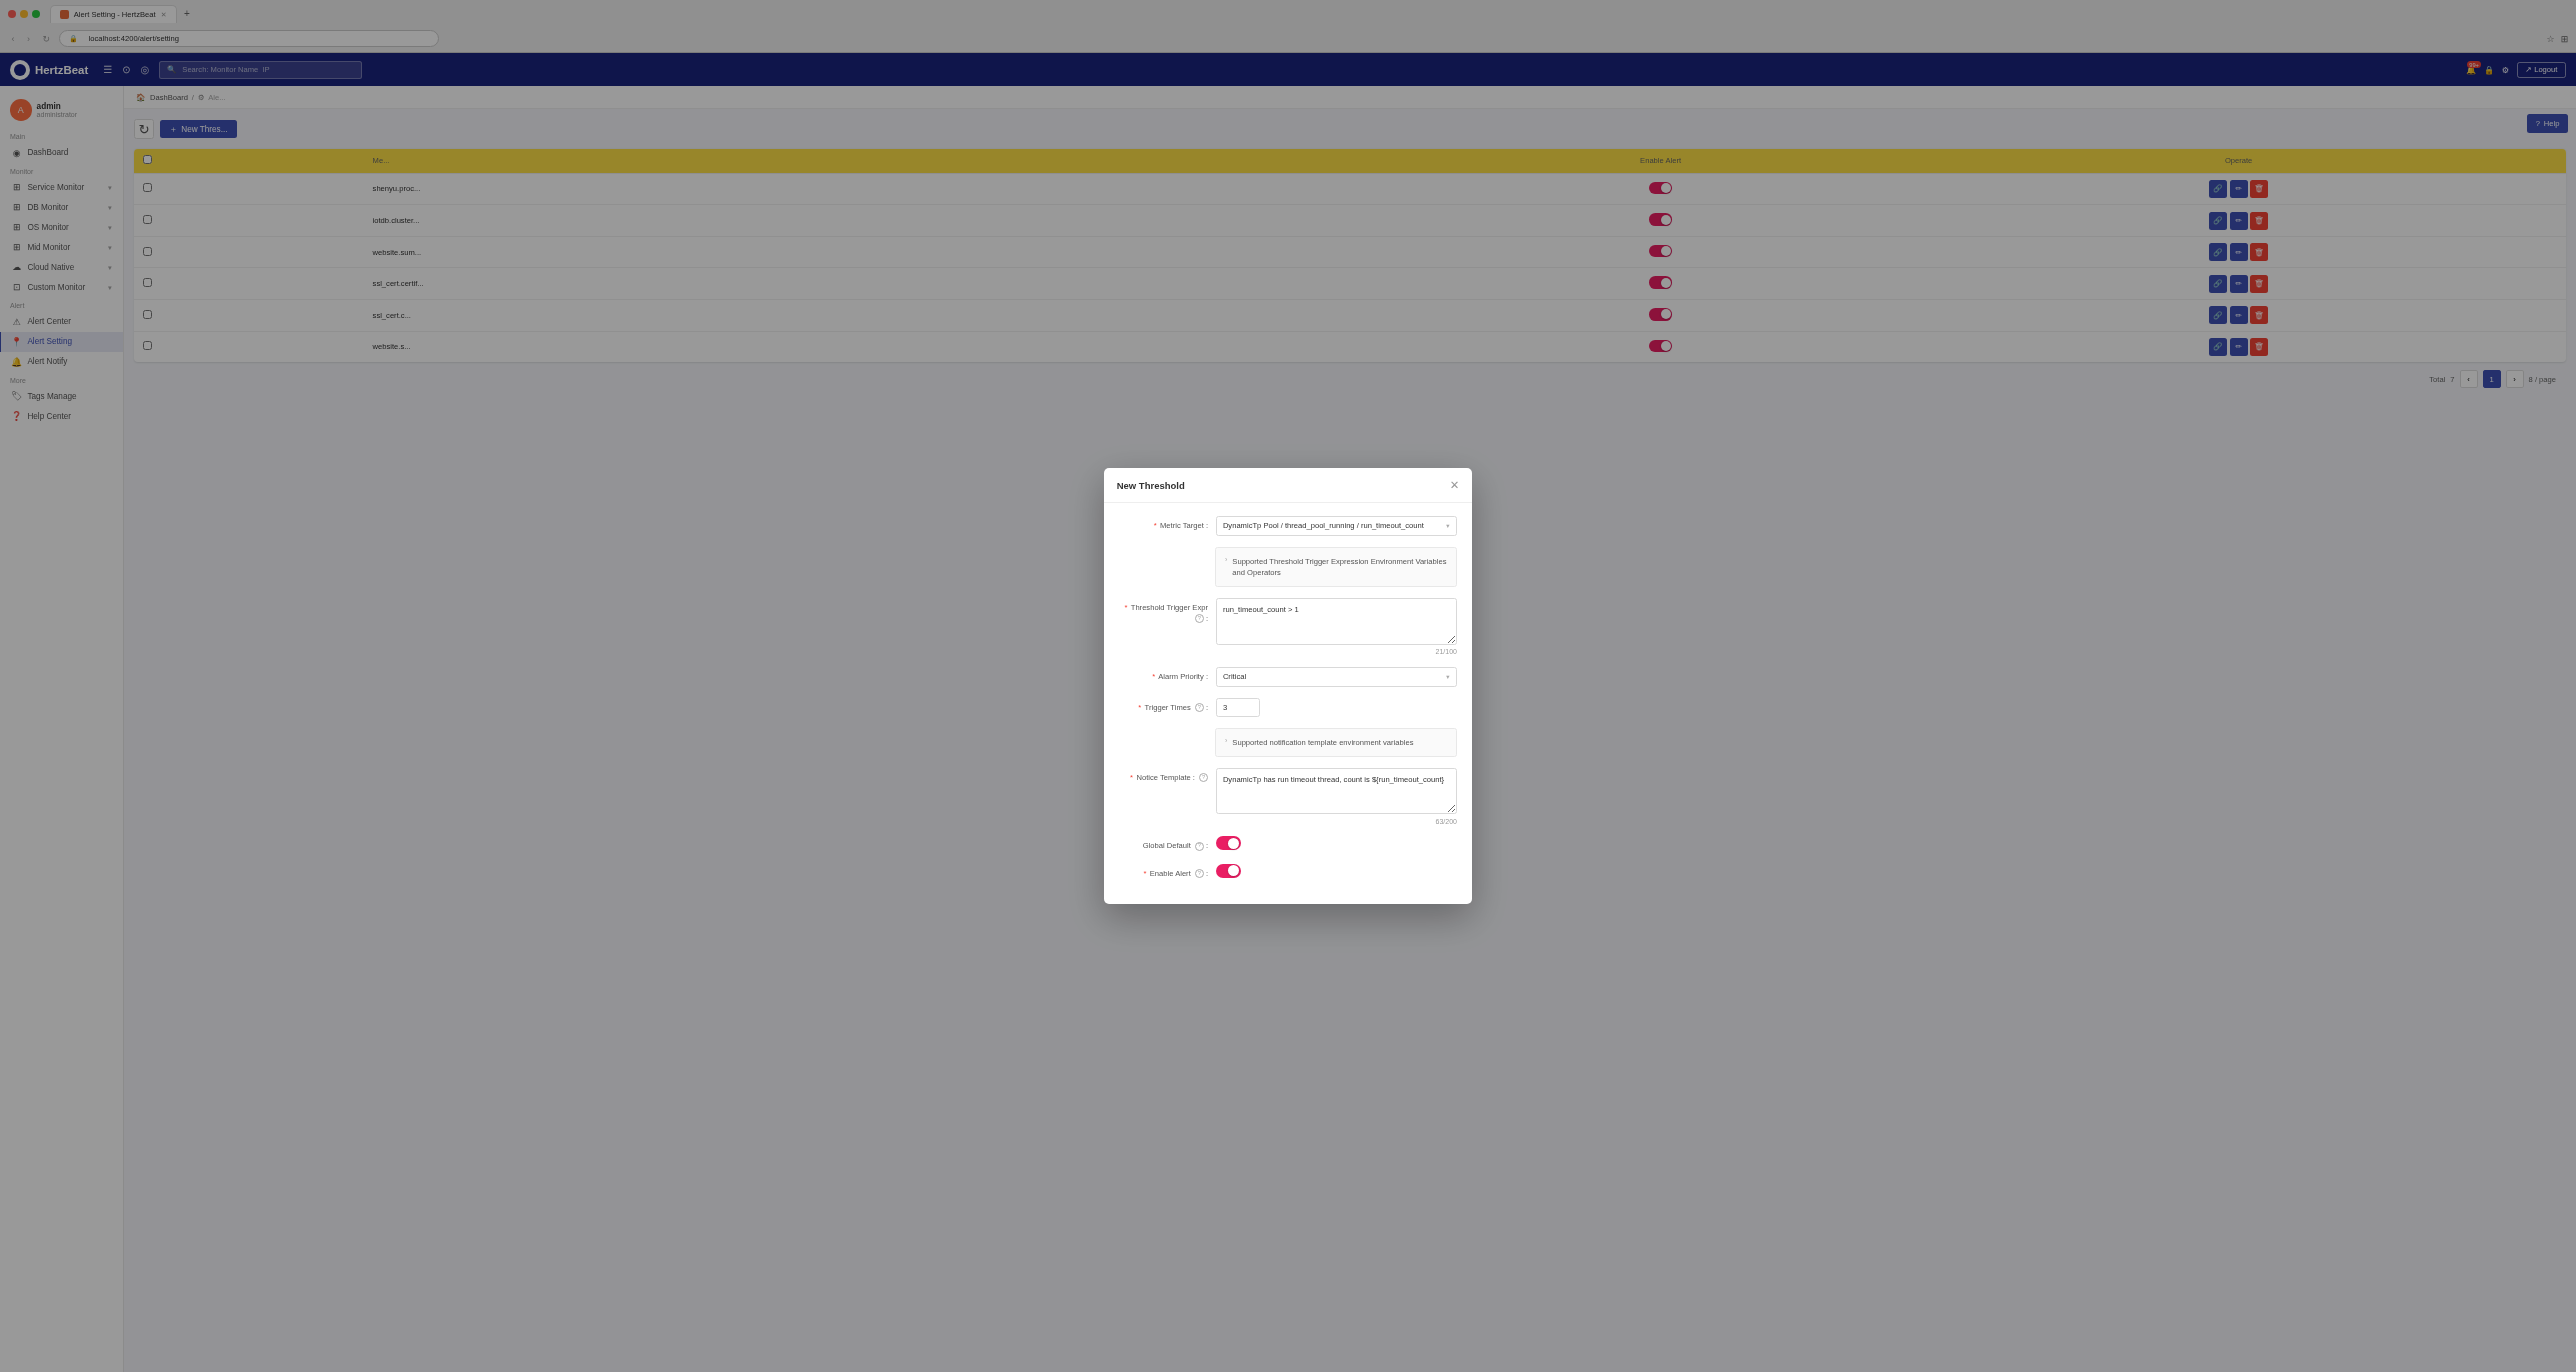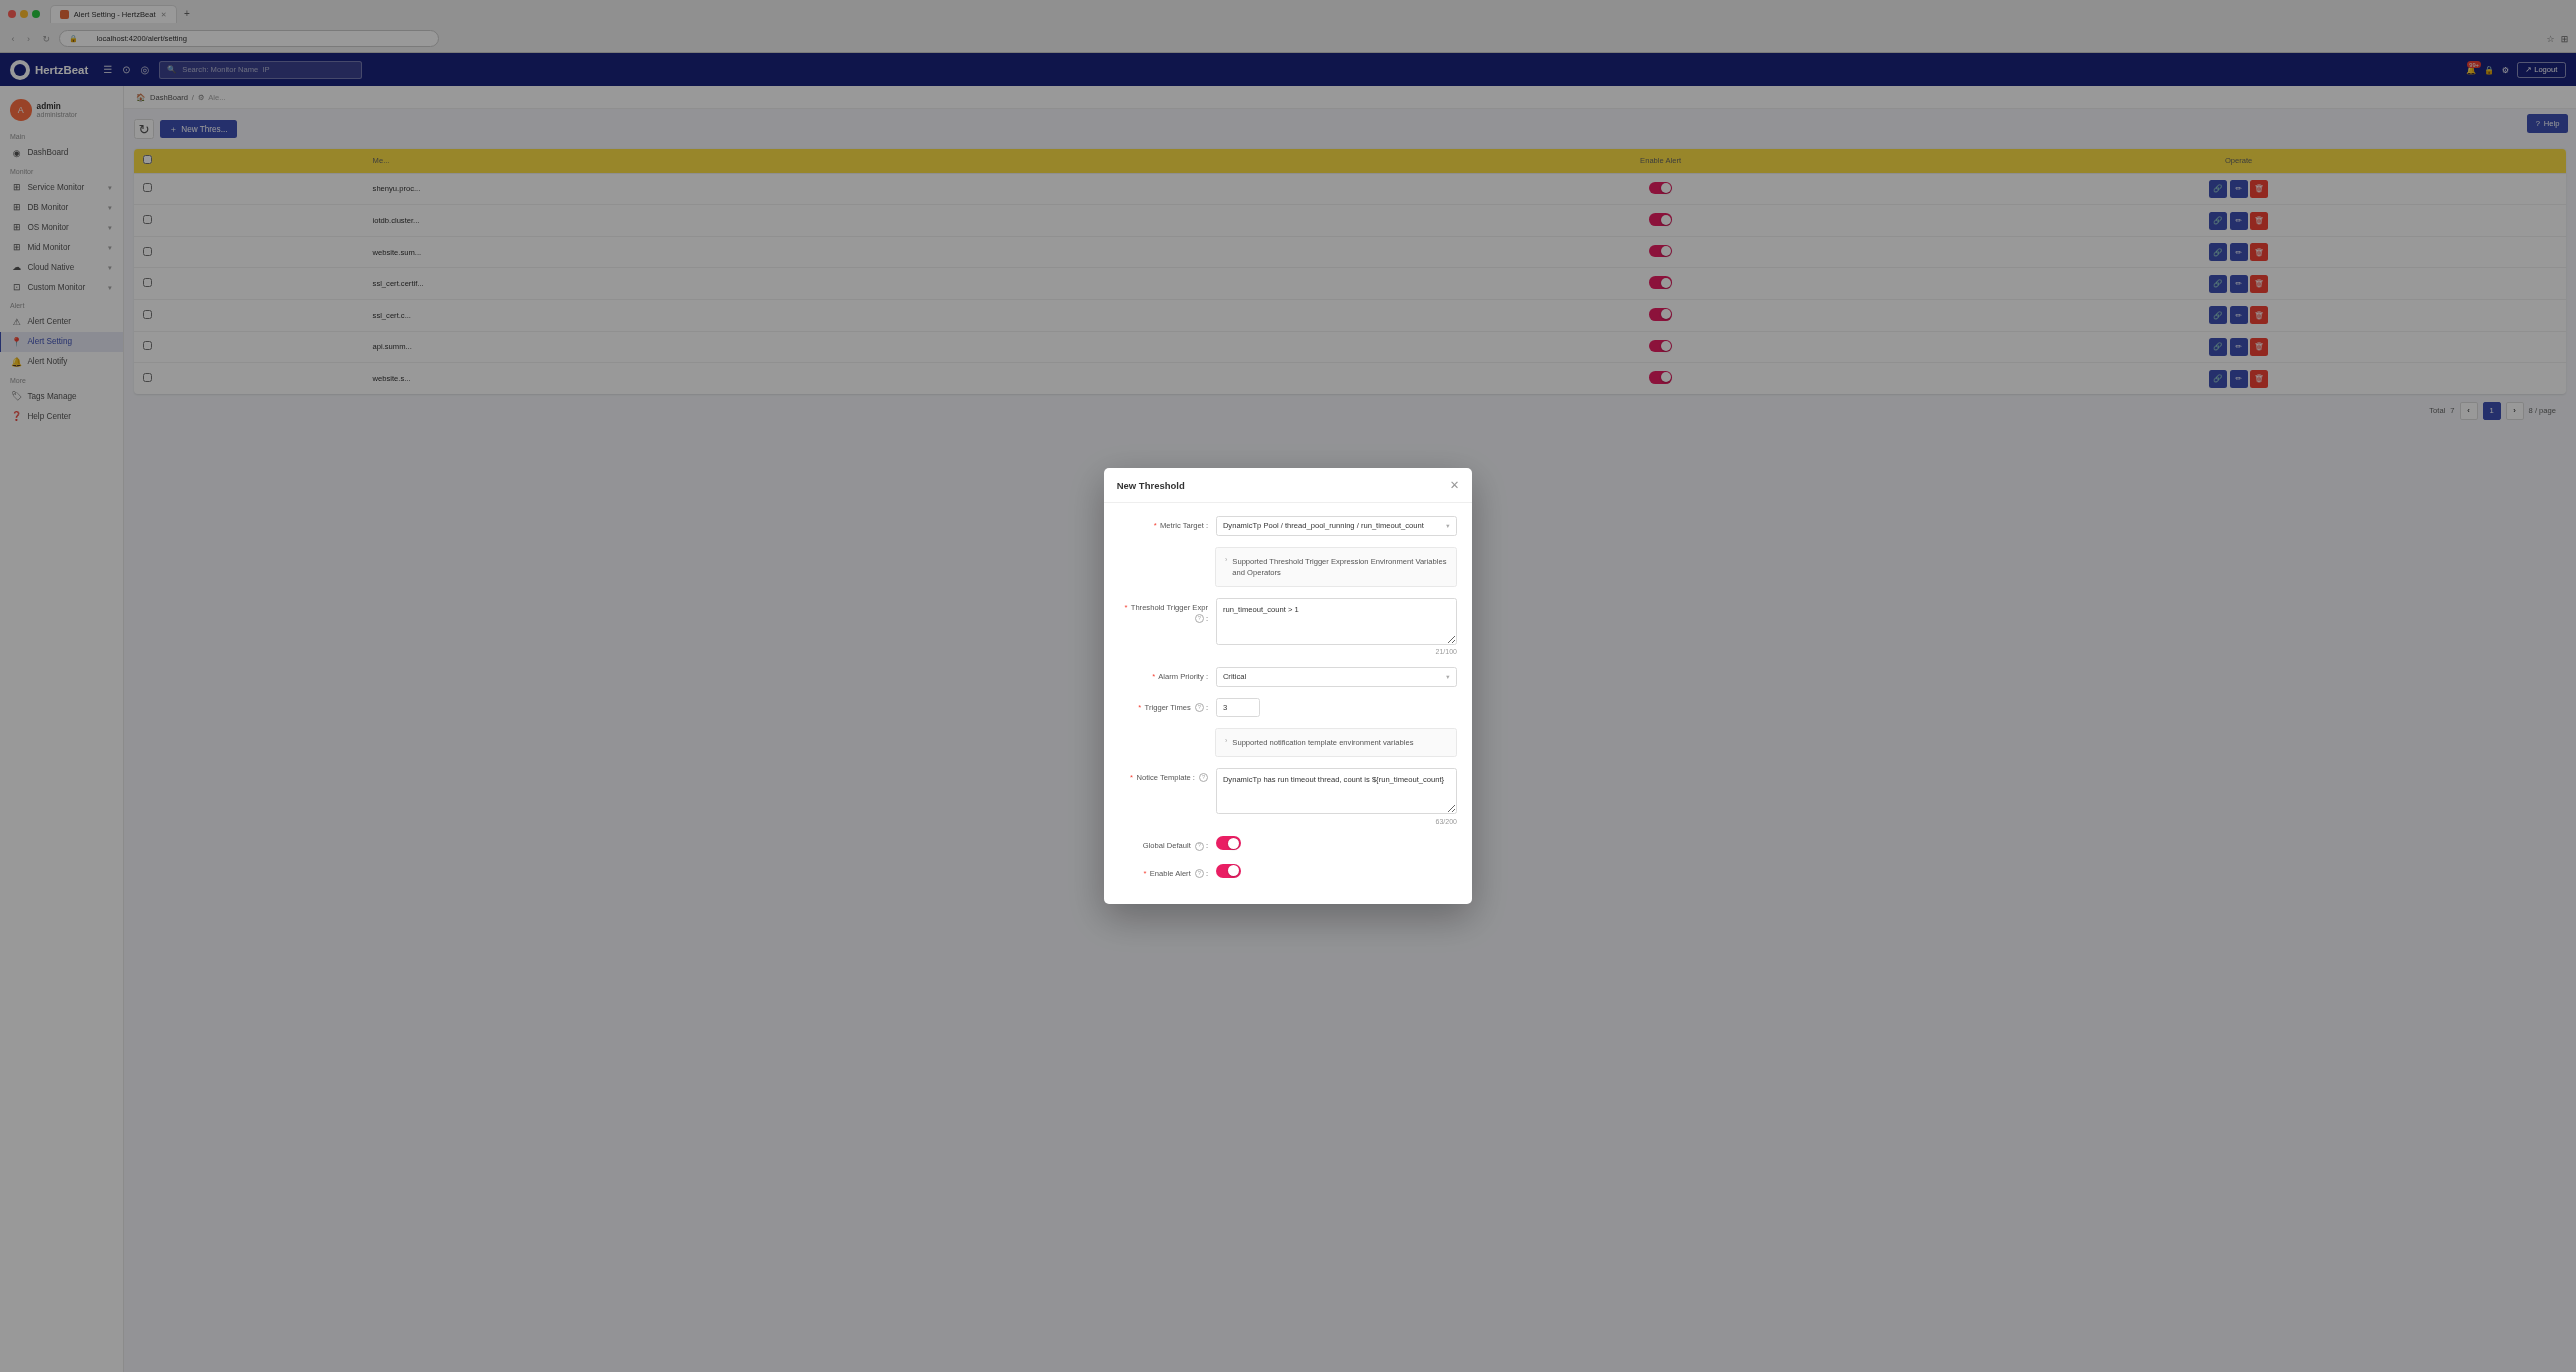--- a/index.html
+++ b/index.html
@@ -12,21 +12,21 @@
     .dot { width: 8.2px; height: 8.2px; border-radius: 50%; }
     .dot-red { background: #ff5f57; }
     .dot-yellow { background: #febc2e; }
     .dot-green { background: #28c840; }
     .browser-tab { display: flex; align-items: flex-end; background: white; border-radius: 5px 5px 0 0; padding: 3.8px 9px; gap: 5px; font-size: 7.6px; color: #333; border: 0.6px solid #ddd; border-bottom: none; margin-left: 5px; }
     .browser-tab-icon { width: 9px; height: 9px; background: #e86c3a; border-radius: 1.9px; display: inline-block; }
     .browser-tab-close { color: #999; font-size: 7px; cursor: pointer; }
     .browser-new-tab { color: #666; font-size: 10px; margin-left: 2.5px; cursor: pointer; }
     .browser-toolbar { display: flex; align-items: center; padding: 2.5px 7.6px 5px; gap: 5px; }
     .browser-nav-btn { color: #999; font-size: 9px; cursor: pointer; padding: 1.3px 3.8px; }
-    .browser-address { flex: 1; background: white; border: 0.6px solid #ccc; border-radius: 12.7px; padding: 3.2px 9px; font-size: 7.6px; color: #333; display: flex; align-items: center; gap: 19px; max-width: 380px; }
+    .browser-address { flex: 1; background: white; border: 0.6px solid #ccc; border-radius: 12.7px; padding: 3.2px 9px; font-size: 7.6px; color: #333; display: flex; align-items: center; gap: 11px; max-width: 380px; }
     .browser-address-lock { color: #666; font-size: 7px; }
     .browser-actions { display: flex; gap: 6.3px; color: #666; font-size: 9px; margin-left: auto; }
 
     
     .app { display: flex; flex-direction: column; height: calc(100vh - 51px); min-height: 380px; }
 
     
     .top-nav { background: #1a237e; display: flex; align-items: center; padding: 0 10px; height: 33px; gap: 10px; }
     .logo-area { display: flex; align-items: center; gap: 5px; color: white; font-size: 11.4px; font-weight: bold; }
     .logo-circle { width: 20px; height: 20px; background: white; border-radius: 50%; display: flex; align-items: center; justify-content: center; }
@@ -396,41 +396,20 @@
       <td style="text-align:center">
         <div style="display:flex;gap:2.5px;justify-content:center;">
           <button class="action-btn btn-blue">🔗</button>
           <button class="action-btn btn-blue">✏</button>
           <button class="action-btn btn-red">🗑</button>
         </div>
       </td>
     </tr>
               <tr>
       <td><input type="checkbox" class="checkbox" style=""></td>
-      <td>api.summ...</td>
-      <td></td>
-                <td></td>
-                <td></td>
-      <td style="text-align:center">
-        <div class="toggle">
-          <div class="toggle-track">
-            <div class="toggle-thumb"></div>
-          </div>
-        </div>
-      </td>
-      <td style="text-align:center">
-        <div style="display:flex;gap:2.5px;justify-content:center;">
-          <button class="action-btn btn-blue">🔗</button>
-          <button class="action-btn btn-blue">✏</button>
-          <button class="action-btn btn-red">🗑</button>
-        </div>
-      </td>
-    </tr>
-              <tr>
-      <td><input type="checkbox" class="checkbox" style=""></td>
       <td>website.s...</td>
       <td></td>
                 <td></td>
                 <td></td>
       <td style="text-align:center">
         <div class="toggle">
           <div class="toggle-track">
             <div class="toggle-thumb"></div>
           </div>
         </div>

